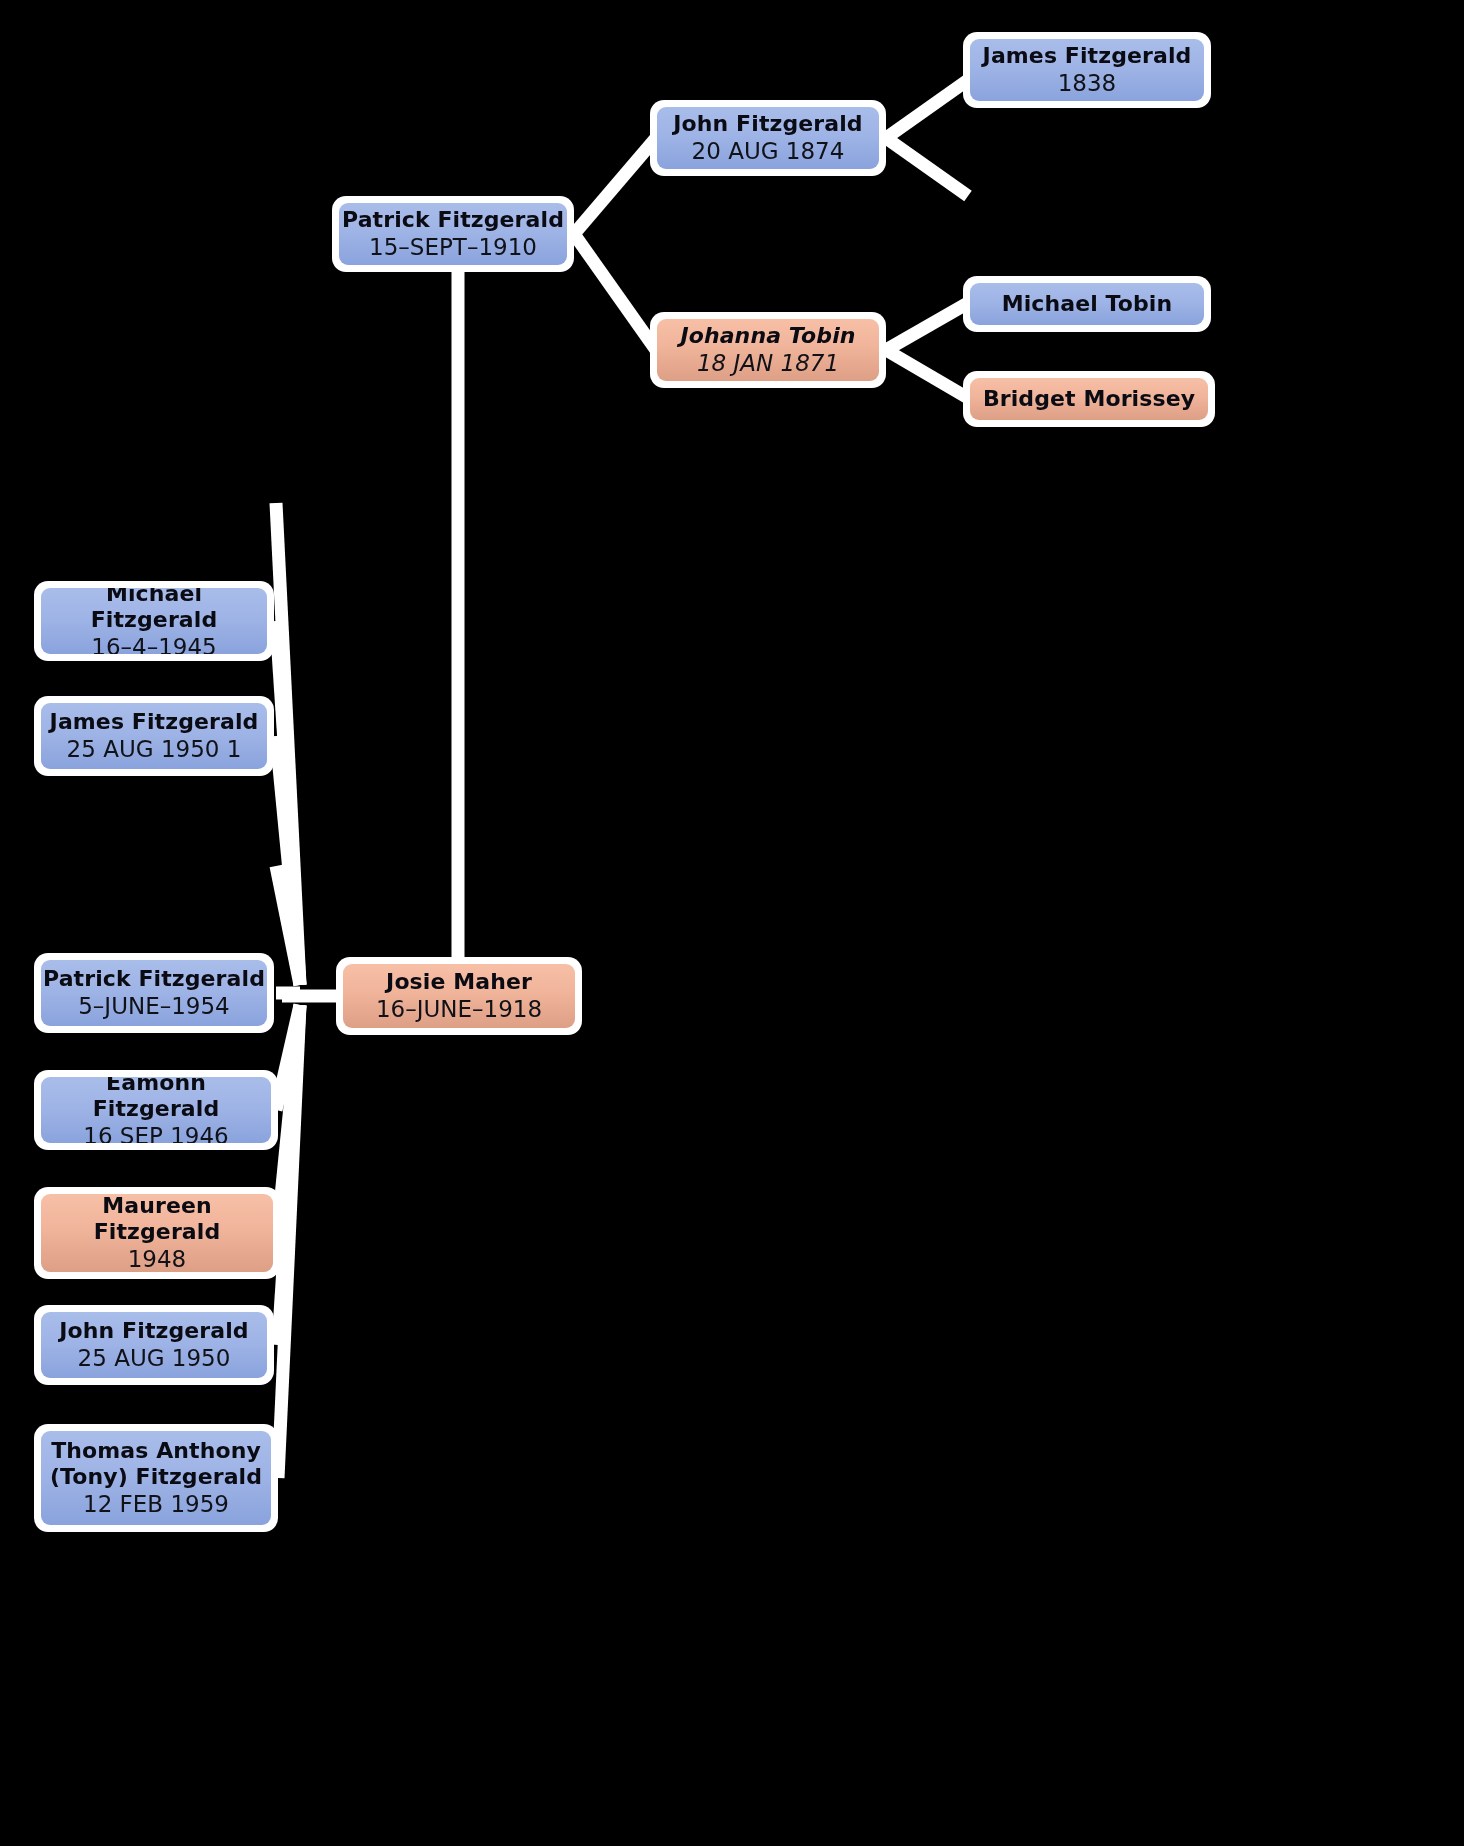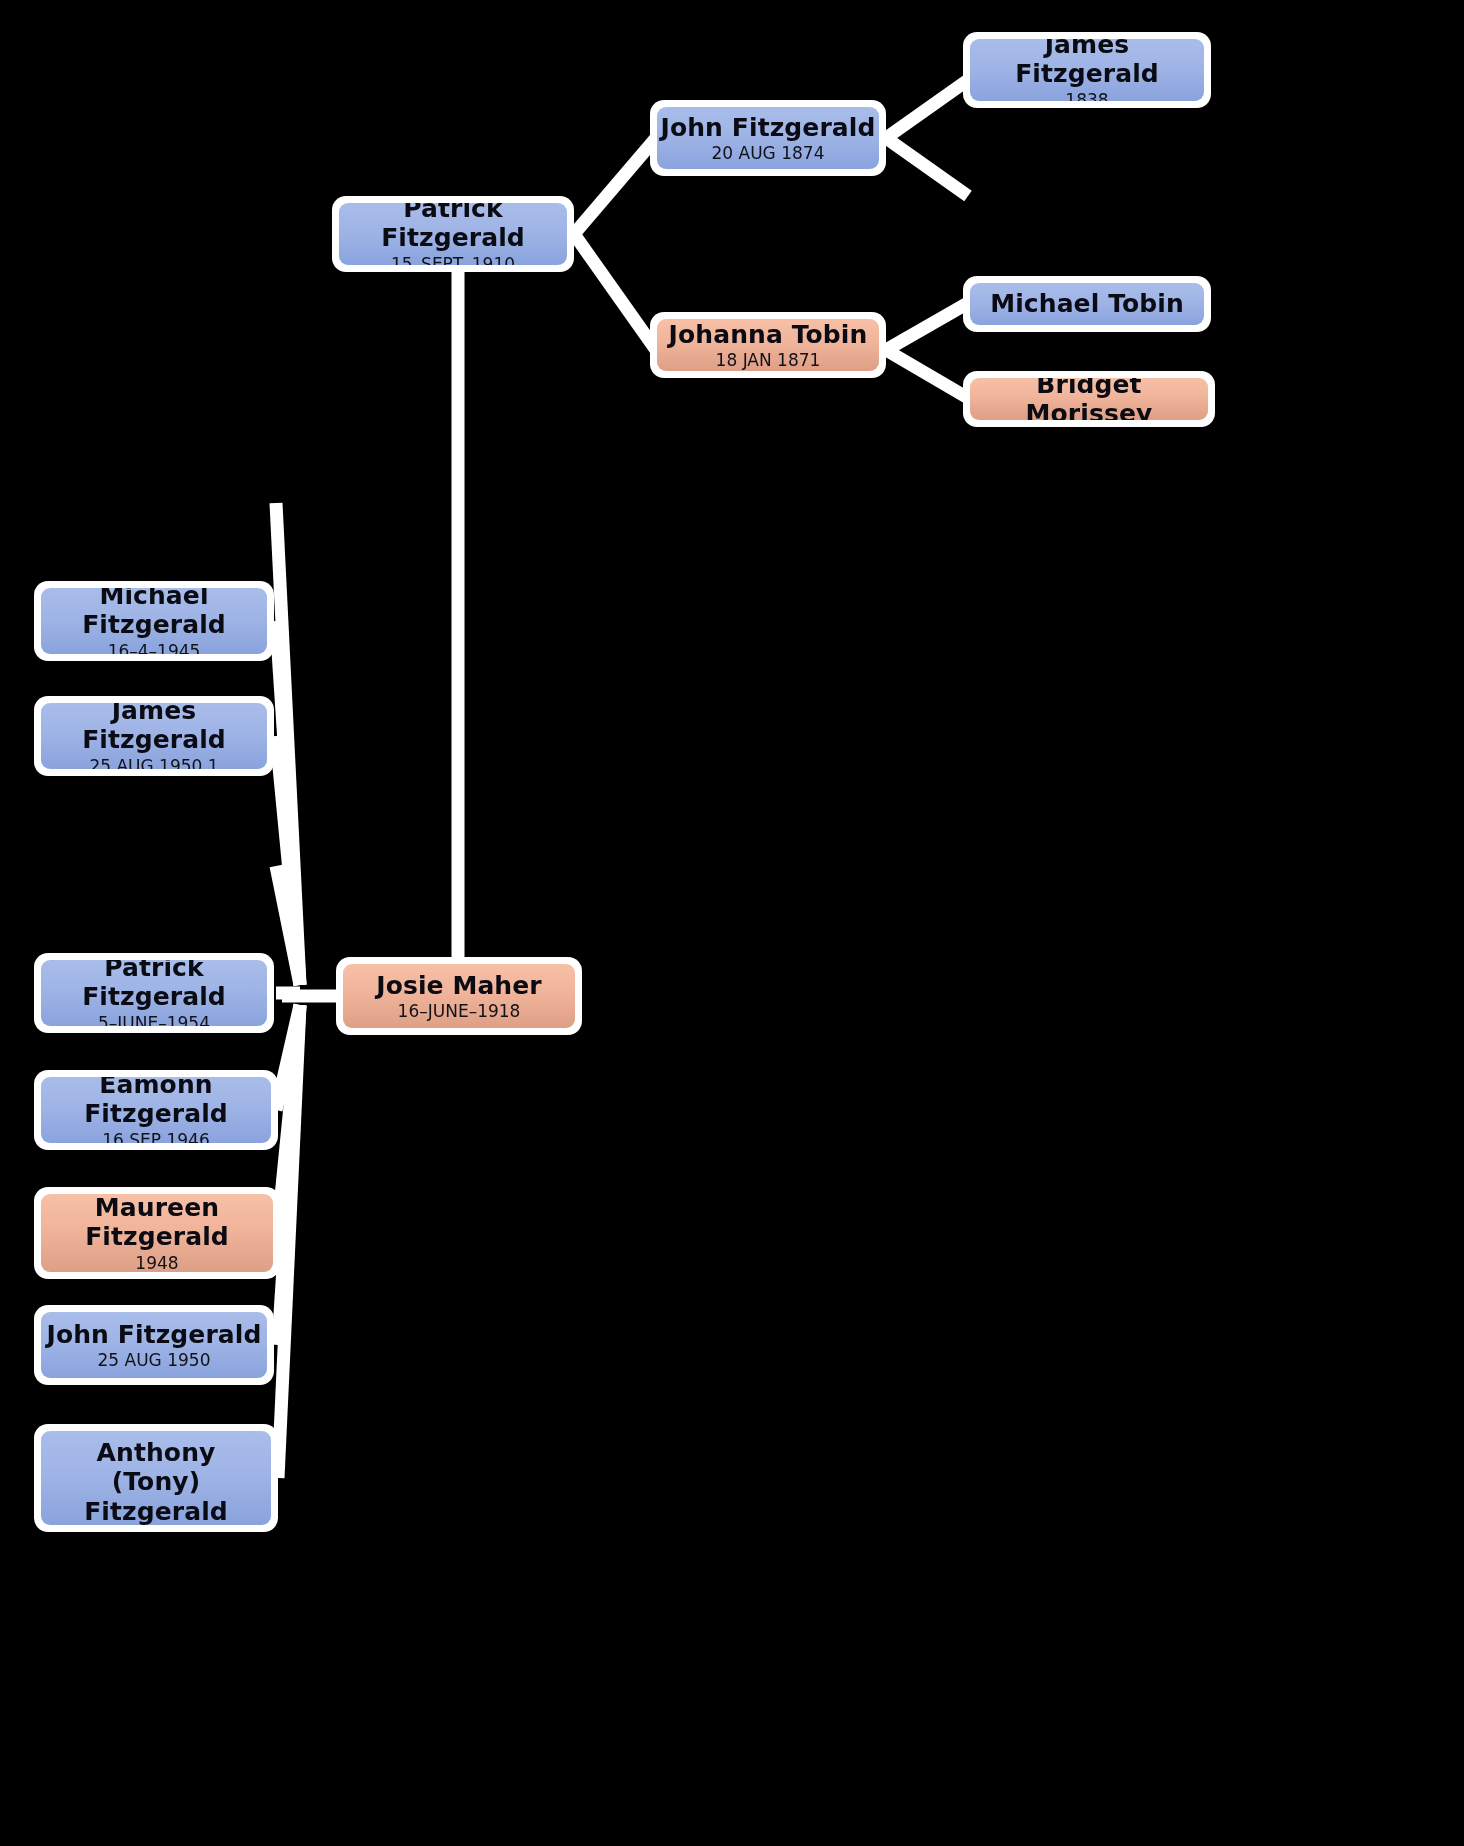--- a/index.html
+++ b/index.html
@@ -8,22 +8,22 @@
   svg.links{position:absolute;left:0;top:0;width:1464px;height:1846px;}
 
   .node{position:absolute;box-sizing:border-box;border-radius:14px;
         background:#ffffff;padding:7px;
         box-shadow:0 0 0 0 rgba(0,0,0,0);}
   .node .inner{box-sizing:border-box;width:100%;height:100%;border-radius:9px;
         display:flex;flex-direction:column;align-items:center;justify-content:center;
         text-align:center;line-height:1.18;overflow:hidden;}
   .node.male   .inner{background:linear-gradient(180deg,#a9bdea 0%,#9fb4e6 45%,#8aa3dd 100%);}
   .node.female .inner{background:linear-gradient(180deg,#f7c0a6 0%,#f0b49b 45%,#dd9f86 100%);}
-  .nm{font-weight:bold;font-size:25px;color:#0b0b14;letter-spacing:.1px;}
-  .dt{font-size:17px;color:#111118;margin-top:1px;}
+  .nm{font-weight:bold;font-size:22px;color:#0b0b14;letter-spacing:.1px;}
+  .dt{font-size:23px;color:#111118;margin-top:1px;}
   .dt.small{font-size:16px;}
   .dt.l2{margin-top:0;}
 </style>
 </head>
 <body>
 
 <div id="stage">
 
   <svg class="links" viewBox="0 0 1464 1846">
     <g stroke="#ffffff" stroke-width="13" fill="none" stroke-linecap="butt">
@@ -71,21 +71,21 @@
   </div>
 
   <div class="node male" style="left:963px;top:32px;width:248px;height:76px;">
     <div class="inner">
       <span class="nm">James Fitzgerald</span>
       <span class="dt">1838</span>
     </div>
   </div>
 
 
-  <div class="node female" style="left:650px;top:312px;width:236px;height:66px;">
+  <div class="node female" style="left:650px;top:312px;width:236px;height:76px;font-style:italic;">
     <div class="inner">
       <span class="nm">Johanna Tobin</span>
       <span class="dt">18 JAN 1871</span>
     </div>
   </div>
 
   <div class="node female" style="left:963px;top:371px;width:252px;height:56px;">
     <div class="inner">
       <span class="nm">Bridget Morissey</span>
     </div>

